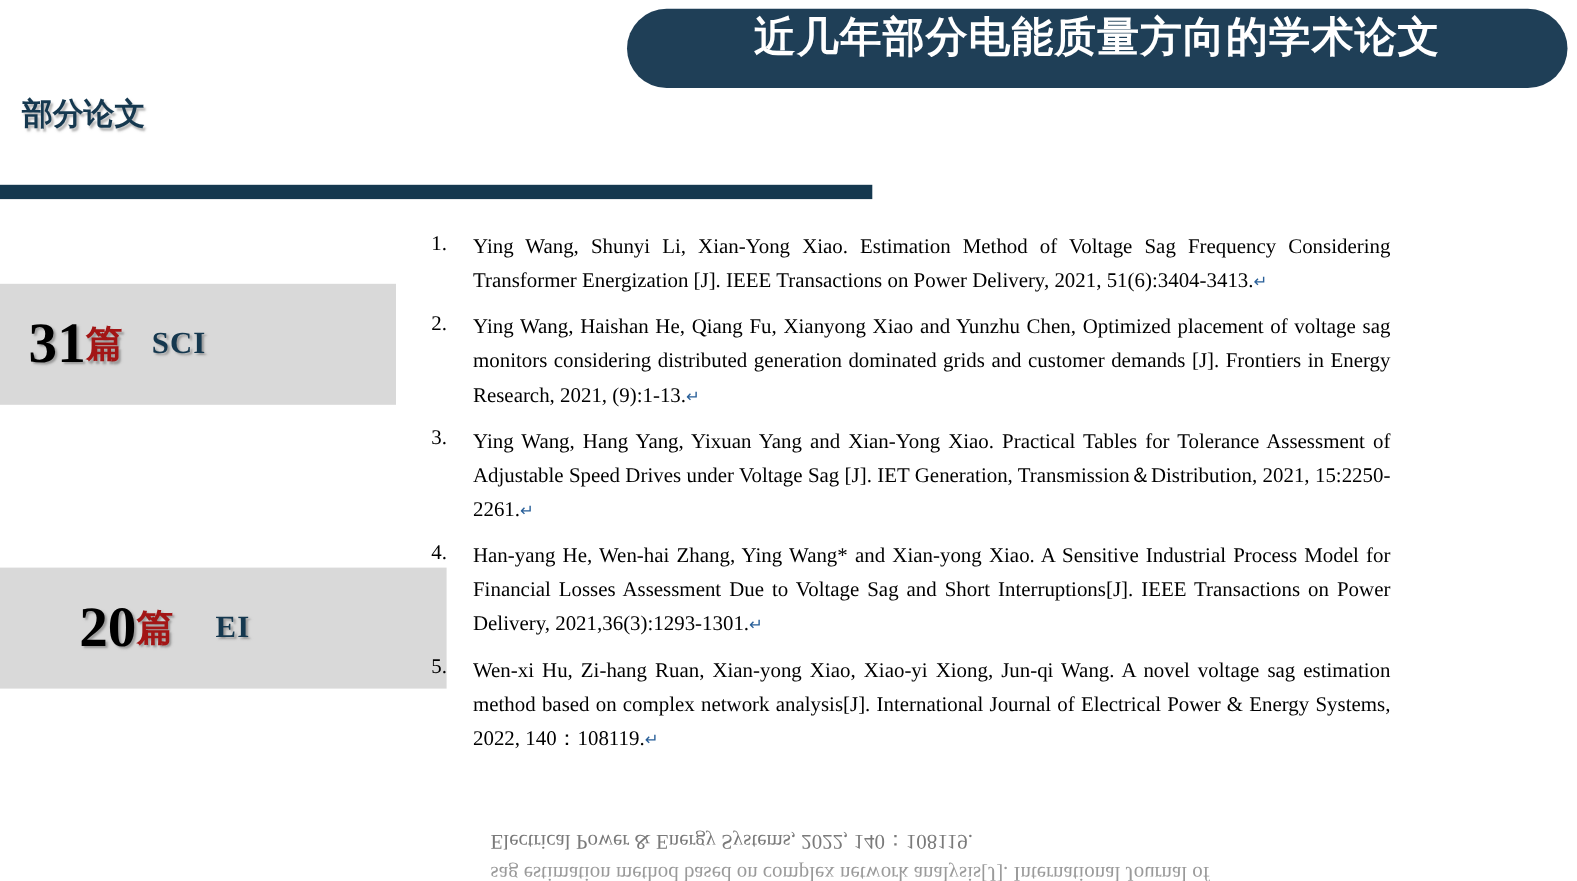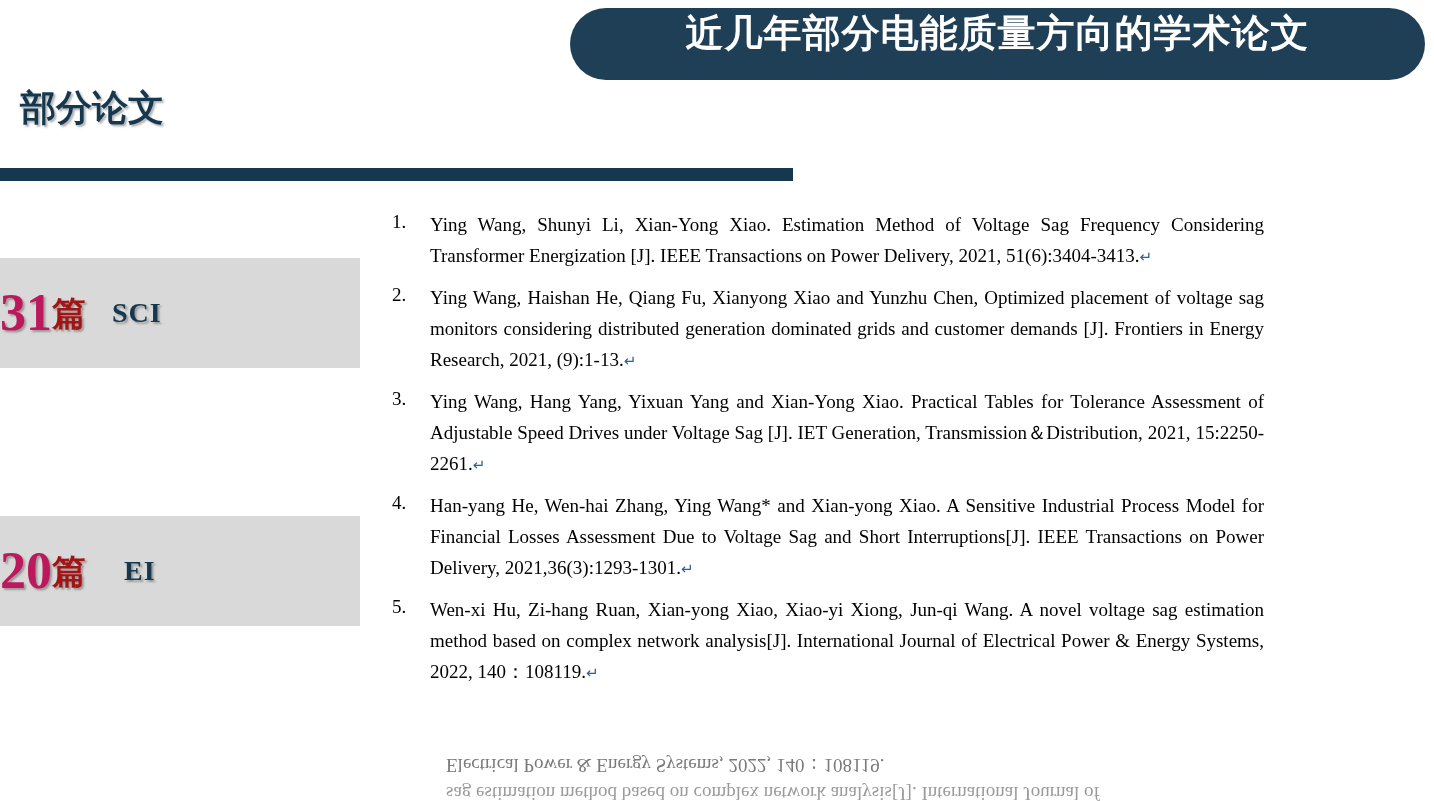--- a/index.html
+++ b/index.html
@@ -50,21 +50,21 @@
     font-family: "Liberation Serif", serif;
     font-weight: bold;
     font-size: 54px;
     color: #15384f;
     text-shadow: 2px 2px 2px rgba(120,120,120,0.55);
     line-height: 1;
   }
   .title-rest {
     font-family: "DejaVu Sans", sans-serif;
     font-weight: bold;
-    font-size: 36px;
+    font-size: 28px;
     color: #15384f;
     text-shadow: 2px 2px 2px rgba(120,120,120,0.55);
     margin-left: 2px;
     line-height: 1;
   }
 
   
   .title-rule {
     position: absolute;
     top: 168px;
@@ -78,28 +78,29 @@
   .stat-box {
     position: absolute;
     left: 0px;
     width: 360px;
     height: 110px;
     background: #d9d9d9;
     display: flex;
     align-items: center;
   }
   .stat-box.one { top: 258px; }
-  .stat-box.two { top: 516px; }
+  .stat-box.two { top: 516px; padding-left: 46px; }
 
   .stat-num {
     font-family: "Liberation Serif", serif;
     font-weight: bold;
     font-size: 52px;
-    color: #be185d;
+    color: #000000;
     text-shadow: 2px 2px 2px rgba(110,110,110,0.6);
+    margin-left: 26px;
     line-height: 1;
   }
   .stat-unit {
     font-family: "DejaVu Sans", sans-serif;
     font-weight: bold;
     font-size: 34px;
     color: #a31515;
     text-shadow: 2px 2px 2px rgba(110,110,110,0.6);
     line-height: 1;
   }

